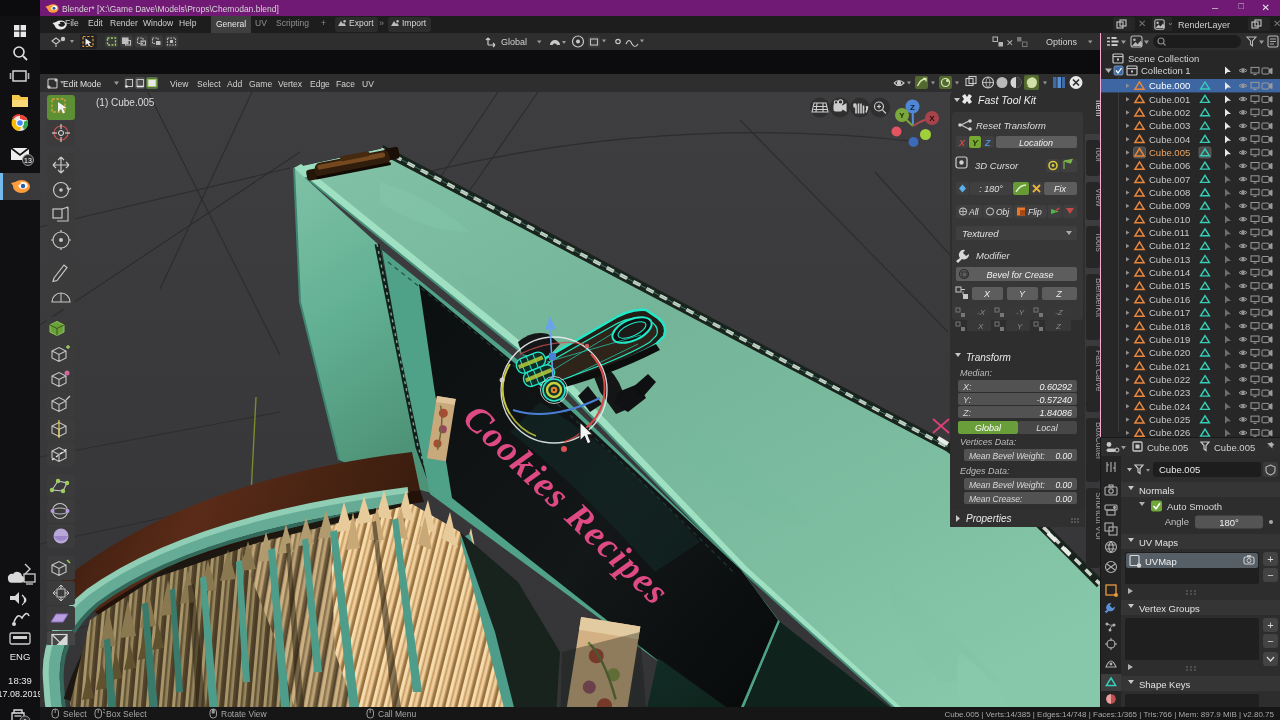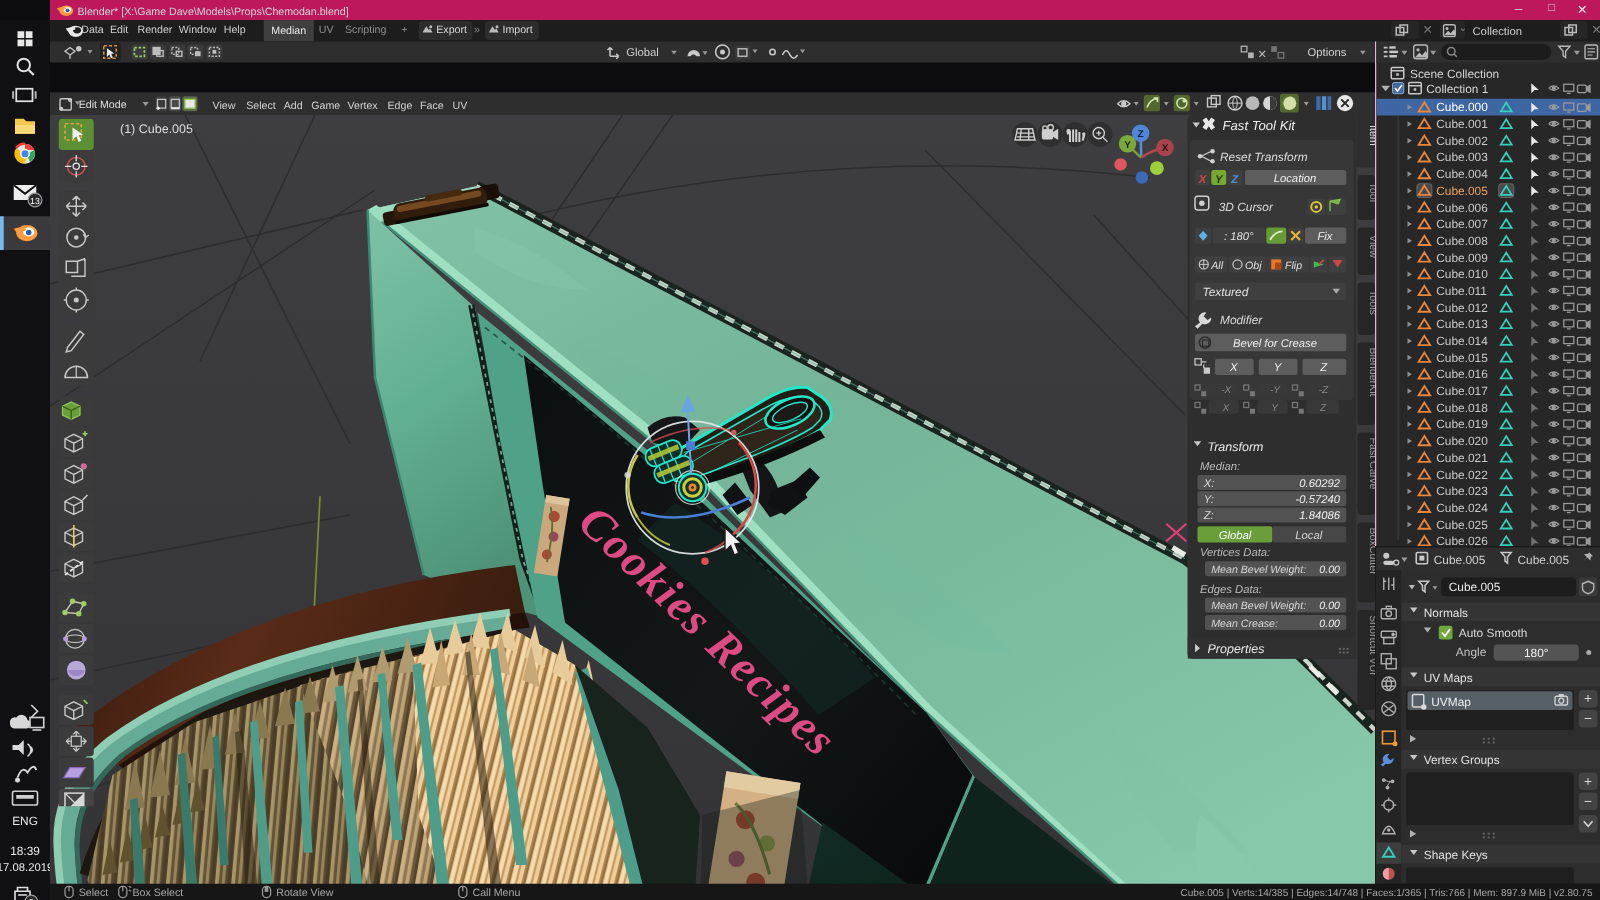--- a/index.html
+++ b/index.html
@@ -68,45 +68,45 @@
       <text x="20" y="681" font-size="9" fill="#e8e8e8" text-anchor="middle">17.08.2019</text>
       <g transform="translate(12,693)">
         <path d="M0 4 l12 0 0 8 -12 0 z M2 4 l0 -3 8 0 0 3" fill="none" stroke="#e0e0e0" stroke-width="1.3"></path>
         <line x1="2.5" y1="7" x2="9.5" y2="7" stroke="#e0e0e0" stroke-width="1.2"></line>
         <circle cx="13" cy="12" r="5" fill="#2b2b2b" stroke="#9a9a9a" stroke-width="1"></circle>
         <text x="13" y="15" font-size="7" fill="#fff" text-anchor="middle">6</text>
       </g>
     </svg>
   </div>
 
-  <div class="abs" style="left:40px;top:0;width:1240px;height:16px;background:#be185d;z-index:40;">
+  <div class="abs" style="left:40px;top:0;width:1240px;height:16px;background:#701a75;z-index:40;">
     <svg width="14" height="12" style="position:absolute;left:5px;top:2px;" viewBox="0 0 14 12">
       <ellipse cx="8" cy="6.5" rx="5.5" ry="4.2" fill="#ff9d3c"></ellipse>
       <ellipse cx="9" cy="5.8" rx="3" ry="2.3" fill="#fff"></ellipse>
       <circle cx="9" cy="6.2" r="1.5" fill="#2a5ca8"></circle>
       <path d="M0.5 4.5 l6 -1.5 1.5 2 -5.5 2 z" fill="#ff9d3c"></path>
     </svg>
     <span class="abs" style="left:22px;top:3.5px;font-size:8.5px;color:#d6d6d6;white-space:nowrap;">Blender* [X:\Game Dave\Models\Props\Chemodan.blend]</span>
     <span class="abs" style="right:62px;top:1px;color:#cfcfcf;font-size:11px;">–</span>
     <span class="abs" style="right:36px;top:1px;color:#cfcfcf;font-size:9px;">□</span>
     <span class="abs" style="right:10px;top:2px;color:#e8e8e8;font-size:10px;">✕</span>
   </div>
 
   <div class="abs" id="menubar" style="left:40px;top:16px;width:1240px;height:17px;background:#1d1d1d;z-index:40;font-size:8.5px;color:#cfcfcf;">
     <svg width="15" height="13" style="position:absolute;left:12px;top:2px;" viewBox="0 0 14 12">
       <ellipse cx="8" cy="6.5" rx="5.5" ry="4.2" fill="#e8e8e8"></ellipse>
       <ellipse cx="9" cy="5.8" rx="3" ry="2.3" fill="#1d1d1d"></ellipse>
       <path d="M0.5 4.5 l6 -1.5 1.5 2 -5.5 2 z" fill="#e8e8e8"></path>
     </svg>
-    <span class="abs" style="left:25px;top:2px;">Data</span>
+    <span class="abs" style="left:25px;top:2px;">File</span>
     <span class="abs" style="left:48px;top:2px;">Edit</span>
     <span class="abs" style="left:70px;top:2px;">Render</span>
     <span class="abs" style="left:103px;top:2px;">Window</span>
     <span class="abs" style="left:139px;top:2px;">Help</span>
-    <span class="abs" style="left:171px;top:0;width:40px;height:17px;background:#3f3f3f;color:#eaeaea;text-align:center;line-height:17px;font-size:8.5px;">Median</span>
+    <span class="abs" style="left:171px;top:0;width:40px;height:17px;background:#3f3f3f;color:#eaeaea;text-align:center;line-height:17px;font-size:8.5px;">General</span>
     <span class="abs" style="left:215px;top:2px;color:#909090;">UV</span>
     <span class="abs" style="left:236px;top:2px;color:#909090;">Scripting</span>
     <span class="abs" style="left:281px;top:2px;color:#909090;">+</span>
     <span class="abs" style="left:295px;top:1px;width:43px;height:15px;background:#2c2c2c;border-radius:3px;color:#d8d8d8;font-size:8.5px;">
       <svg width="10" height="10" style="position:absolute;left:2px;top:2px;" viewBox="0 0 10 10">
           <path d="M1 7 l3-5 2 3 1-1.5 2 3.5 z" fill="#bbb"></path>
           <circle cx="7.6" cy="2.3" r="1.2" fill="#bbb"></circle>
         </svg>
       <span style="position:absolute;left:14px;top:1px;">Export</span>
       </span>
@@ -125,21 +125,21 @@
         <rect x="4" y="1" width="6" height="6" fill="none" stroke="#bbb" stroke-width="1.2"></rect>
       </svg>
     <span class="abs" style="left:1098px;top:2px;color:#777;font-size:10px;">✕</span>
     <span class="abs" style="left:1112px;top:1px;width:20px;height:14px;background:#262626;border-radius:2px;"></span>
     <svg width="11" height="11" style="position:absolute;left:1114px;top:3px;" viewBox="0 0 11 11">
         <rect x="0.8" y="0.8" width="9.4" height="9.4" rx="1.5" fill="none" stroke="#bbb" stroke-width="1.1"></rect>
         <circle cx="3.6" cy="3.8" r="1.2" fill="#bbb"></circle>
         <path d="M1.5 9 l3-3.4 2 2 2.5-3 1.5 2.2 0 2.2 z" fill="#bbb"></path>
       </svg>
     <span class="abs" style="left:1127px;top:2px;color:#888;font-size:8px;">⌄</span>
-    <span class="abs" style="left:1138px;top:4px;color:#d0d0d0;font-size:9px;">Collection</span>
+    <span class="abs" style="left:1138px;top:4px;color:#d0d0d0;font-size:9px;">RenderLayer</span>
     <span class="abs" style="left:1208px;top:1px;width:22px;height:14px;background:#262626;border-radius:2px;"></span>
     <svg width="11" height="11" style="position:absolute;left:1211px;top:3px;" viewBox="0 0 11 11">
         <rect x="1" y="3" width="6" height="6" fill="none" stroke="#bbb" stroke-width="1.2"></rect>
         <rect x="4" y="1" width="6" height="6" fill="none" stroke="#bbb" stroke-width="1.2"></rect>
       </svg>
     <span class="abs" style="left:1233px;top:2px;color:#777;font-size:10px;">✕</span>
   </div>
 
   <div class="abs" id="toolrow" style="left:40px;top:33px;width:1060px;height:17px;background:#2e2e2e;z-index:8;font-size:10px;color:#cfcfcf;">
     <svg width="1240" height="17" style="position:absolute;left:0;top:0;">

